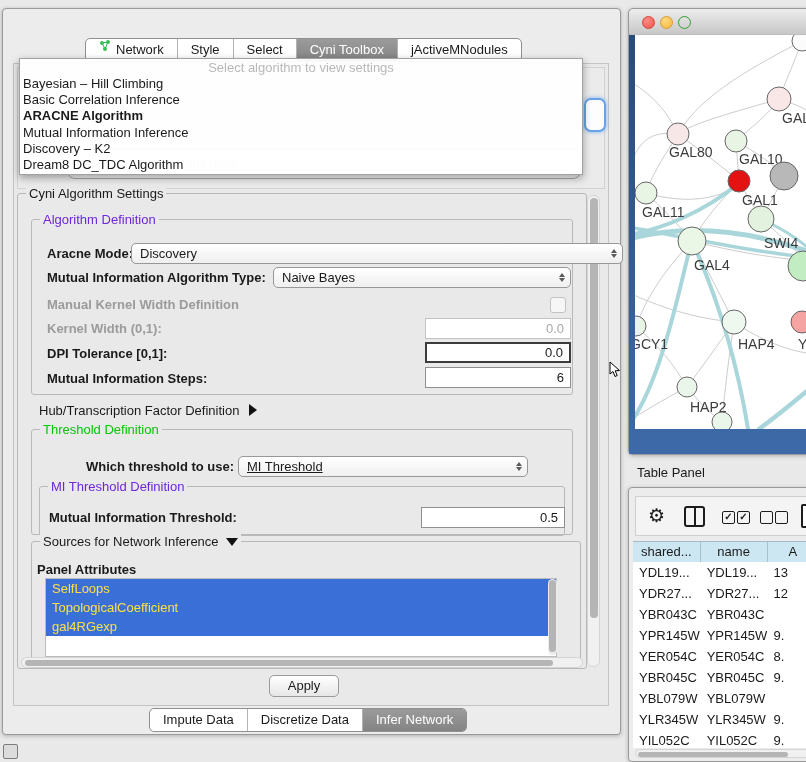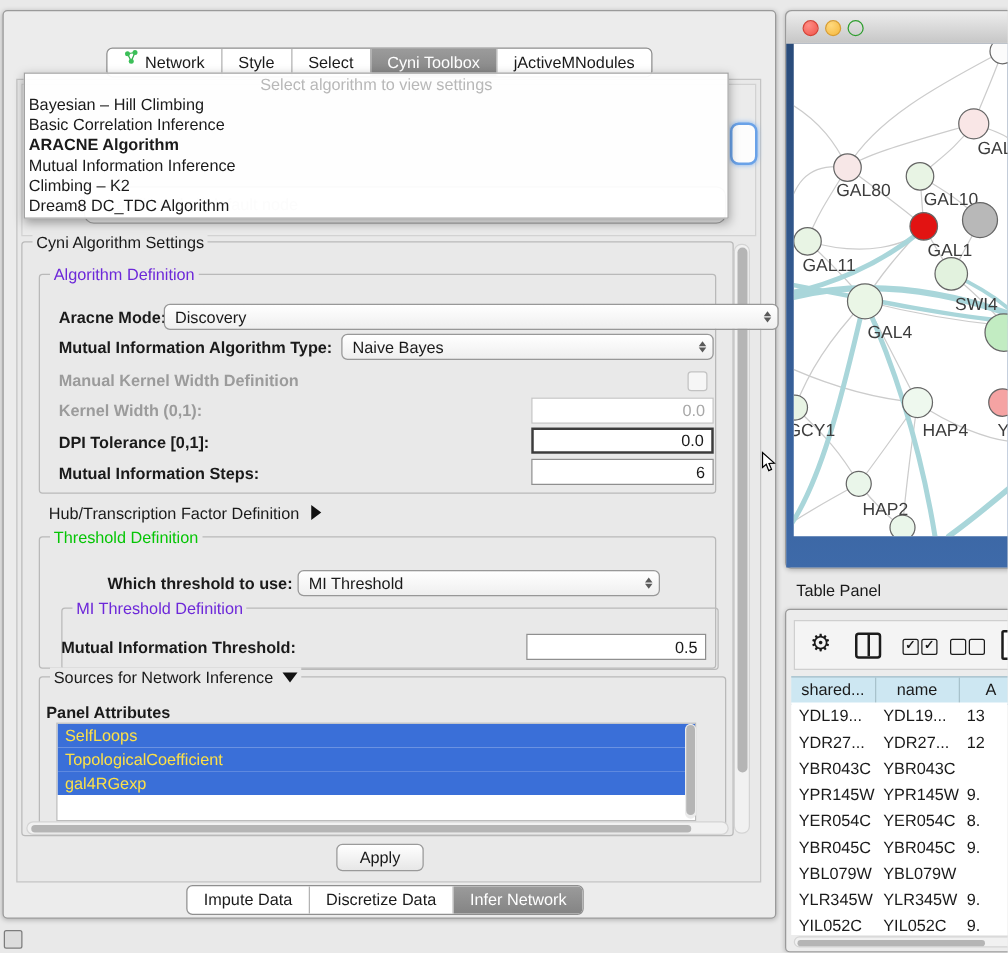--- a/index.html
+++ b/index.html
@@ -121,21 +121,21 @@
     </div>
   </div>
 
   <div class="popup" style="left:16px;top:49px;width:562px;height:115px;">
     <div class="dd-prompt">Select algorithm to view settings</div>
     <div id="dd-list">
         <div class="dd-item">Bayesian – Hill Climbing</div>
         <div class="dd-item">Basic Correlation Inference</div>
         <div class="dd-item bold">ARACNE Algorithm</div>
         <div class="dd-item">Mutual Information Inference</div>
-        <div class="dd-item">Climbing – K2</div>
+        <div class="dd-item">Discovery – K2</div>
         <div class="dd-item">Dream8 DC_TDC Algorithm</div>
       </div>
   </div>
 
   <div class="group" style="left:14px;top:184px;width:570px;height:476px;">
     <span class="legend">Cyni Algorithm Settings</span>
   </div>
 
   <div class="sb-track" style="left:584px;top:186px;width:13px;height:472px;">
     <div class="sb-thumb" style="left:2px;top:2px;width:8px;height:420px;"></div>
@@ -171,28 +171,28 @@
 
   <div class="lbl" style="left:36px;top:391px;">
     <span>Hub/Transcription Factor Definition</span>
     <span style="display:inline-block;width:0;height:0;border-left:8px solid #111;border-top:6px solid transparent;border-bottom:6px solid transparent;margin-left:6px;vertical-align:-1px;"></span>
   </div>
 
   <div class="group" style="left:28px;top:420px;width:542px;height:106px;">
     <span class="legend green">Threshold Definition</span>
   </div>
   <div class="lbl b" style="left:83px;top:447px;">Which threshold to use:</div>
-  <div class="combo" style="left:235px;top:447px;width:290px;">
+  <div class="combo" style="left:235px;top:447px;width:290px;text-decoration:underline;">
     <span>MI Threshold</span>
     <span class="arrows">
         <i class="up"></i>
         <i class="dn"></i>
       </span>
   </div>
-  <div class="group" style="left:36px;top:477px;width:526px;height:50px;margin-left:10px;">
+  <div class="group" style="left:36px;top:477px;width:526px;height:50px;">
     <span class="legend blue">MI Threshold Definition</span>
   </div>
   <div class="lbl b" style="left:46px;top:498px;">Mutual Information Threshold:</div>
   <div class="field" style="left:418px;top:498px;width:144px;">0.5</div>
 
   <div class="group" style="left:28px;top:532px;width:550px;height:122px;">
     <span class="legend" style="background:#e9e9e9;">
       <span>Sources for Network Inference</span>
       <span style="display:inline-block;width:0;height:0;border-top:8px solid #111;border-left:6px solid transparent;border-right:6px solid transparent;margin-left:4px;"></span>
     </span>

